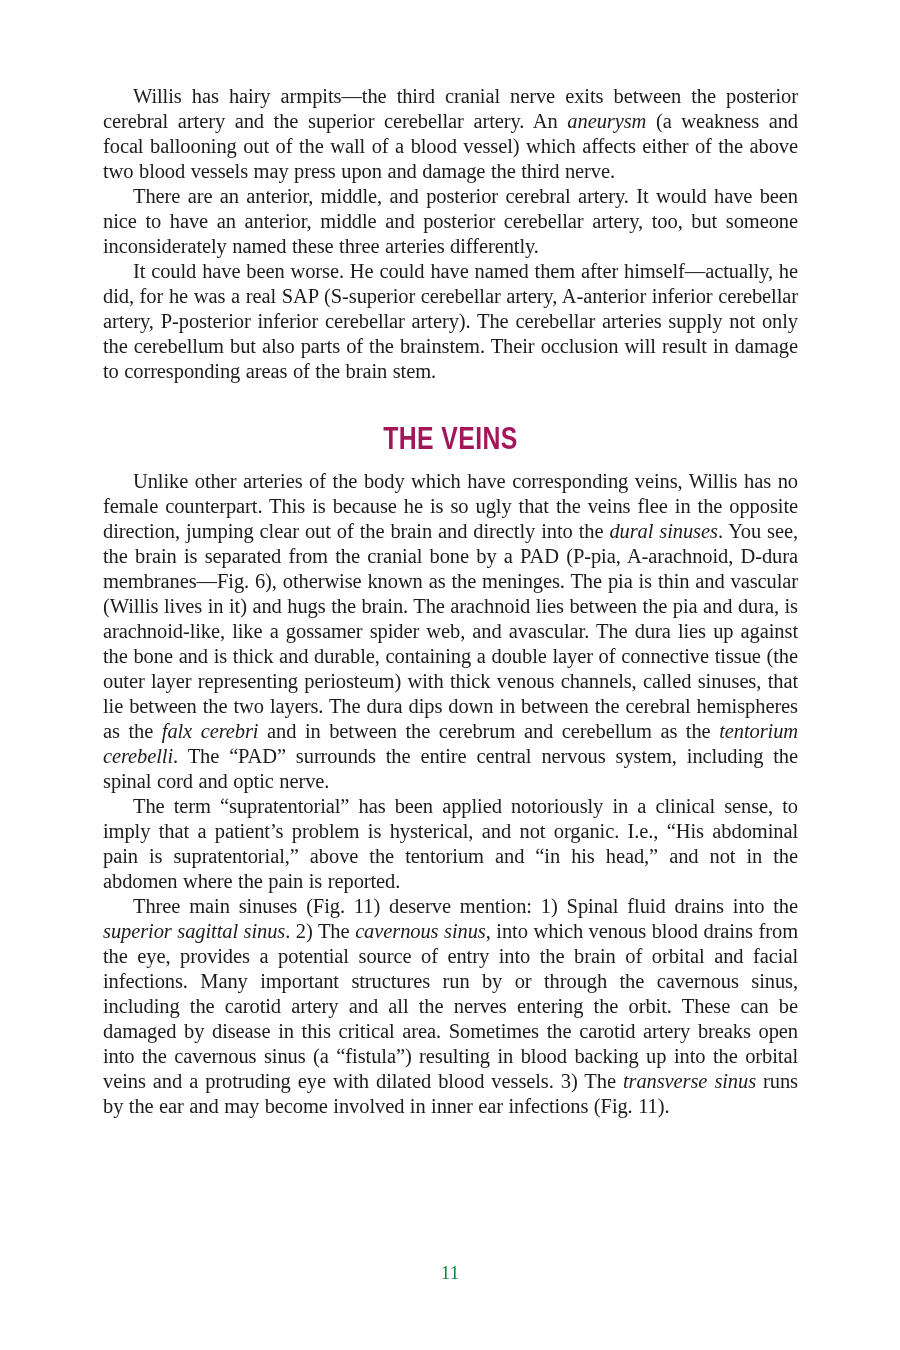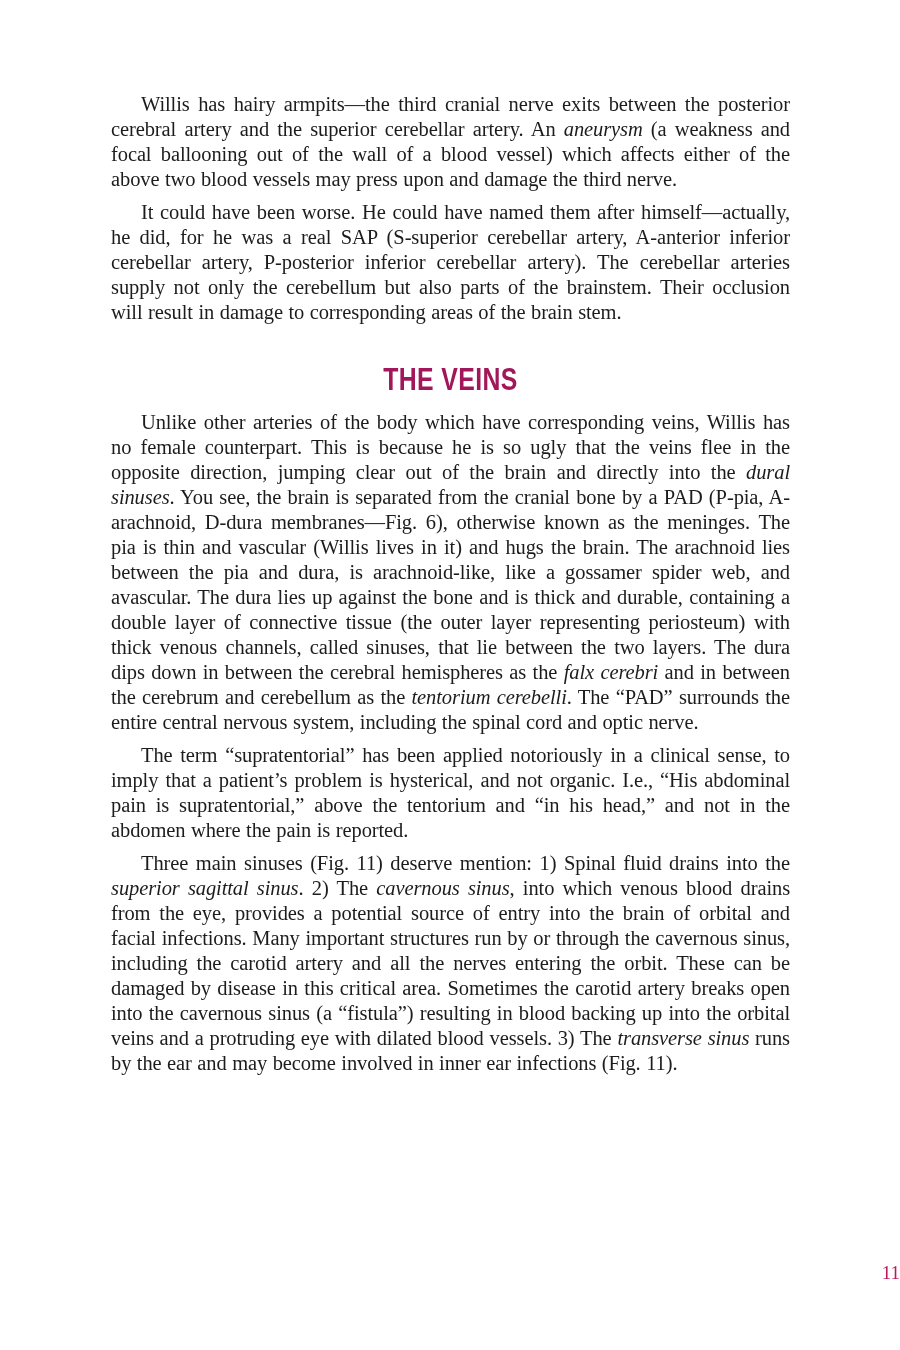--- a/index.html
+++ b/index.html
@@ -12,21 +12,21 @@
     color: #1c1c1c;
     overflow: hidden;
   }
   .text-block {
     position: absolute;
     left: 103px;
     top: 84px;
     width: 695px;
   }
   .text-block p {
-    margin: 8px;
+    margin: 0;
     font-size: 20.5px;
     line-height: 25px;
     text-align: justify;
     text-indent: 30px;
     letter-spacing: -0.1px;
     word-spacing: 0.5px;
   }
   .text-block p i { font-style: italic; }
   .section-heading {
     margin: 39px 0 14px 0;
@@ -37,31 +37,32 @@
     line-height: 32px;
     transform: scaleX(0.8);
     transform-origin: center;
     letter-spacing: 0.5px;
   }
   .page-number {
     position: absolute;
     top: 1262px;
     left: 0;
     width: 100%;
-    text-align: right;
+    text-align: center;
     font-size: 19px;
-    color: #be185d;
+    color: #15803d;
   }
 </style>
 </head>
 <body>
 
 <div class="page">
   <div class="text-block">
     <p><span>Willis has hairy armpits—the third cranial nerve exits between the posterior cerebral artery and the superior cerebellar artery. An </span><i>aneurysm</i><span> (a weakness and focal ballooning out of the wall of a blood vessel) which affects either of the above two blood vessels may press upon and damage the third nerve.</span></p>
+    <p><span>There are an anterior, middle, and posterior cerebral artery. It would have been nice to have an anterior, middle and posterior cerebellar artery, too, but someone inconsiderately named these three arteries differently.</span></p>
     <p><span>It could have been worse. He could have named them after himself—actually, he did, for he was a real SAP (S-superior cerebellar artery, A-anterior inferior cerebellar artery, P-posterior inferior cerebellar artery). The cerebellar arteries supply not only the cerebellum but also parts of the brainstem. Their occlusion will result in damage to corresponding areas of the brain stem.</span></p>
     <h2 class="section-heading" style="color: rgb(161, 23, 90);">THE VEINS</h2>
     <p><span>Unlike other arteries of the body which have corresponding veins, Willis has no female counterpart. This is because he is so ugly that the veins flee in the opposite direction, jumping clear out of the brain and directly into the </span><i>dural sinuses</i><span>. You see, the brain is separated from the cranial bone by a PAD (P-pia, A-arachnoid, D-dura membranes—Fig. 6), otherwise known as the meninges. The pia is thin and vascular (Willis lives in it) and hugs the brain. The arachnoid lies between the pia and dura, is arachnoid-like, like a gossamer spider web, and avascular. The dura lies up against the bone and is thick and durable, containing a double layer of connective tissue (the outer layer representing periosteum) with thick venous channels, called sinuses, that lie between the two layers. The dura dips down in between the cerebral hemispheres as the </span><i>falx cerebri</i><span> and in between the cerebrum and cerebellum as the </span><i>tentorium cerebelli</i><span>. The “PAD” surrounds the entire central nervous system, including the spinal cord and optic nerve.</span></p>
     <p><span>The term “supratentorial” has been applied notoriously in a clinical sense, to imply that a patient’s problem is hysterical, and not organic. I.e., “His abdominal pain is supratentorial,” above the tentorium and “in his head,” and not in the abdomen where the pain is reported.</span></p>
     <p><span>Three main sinuses (Fig. 11) deserve mention: 1) Spinal fluid drains into the </span><i>superior sagittal sinus</i><span>. 2) The </span><i>cavernous sinus</i><span>, into which venous blood drains from the eye, provides a potential source of entry into the brain of orbital and facial infections. Many important structures run by or through the cavernous sinus, including the carotid artery and all the nerves entering the orbit. These can be damaged by disease in this critical area. Sometimes the carotid artery breaks open into the cavernous sinus (a “fistula”) resulting in blood backing up into the orbital veins and a protruding eye with dilated blood vessels. 3) The </span><i>transverse sinus</i><span> runs by the ear and may become involved in inner ear infections (Fig. 11).</span></p>
   </div>
   <div class="page-number">11</div>
 </div>
 
 </body></html>

